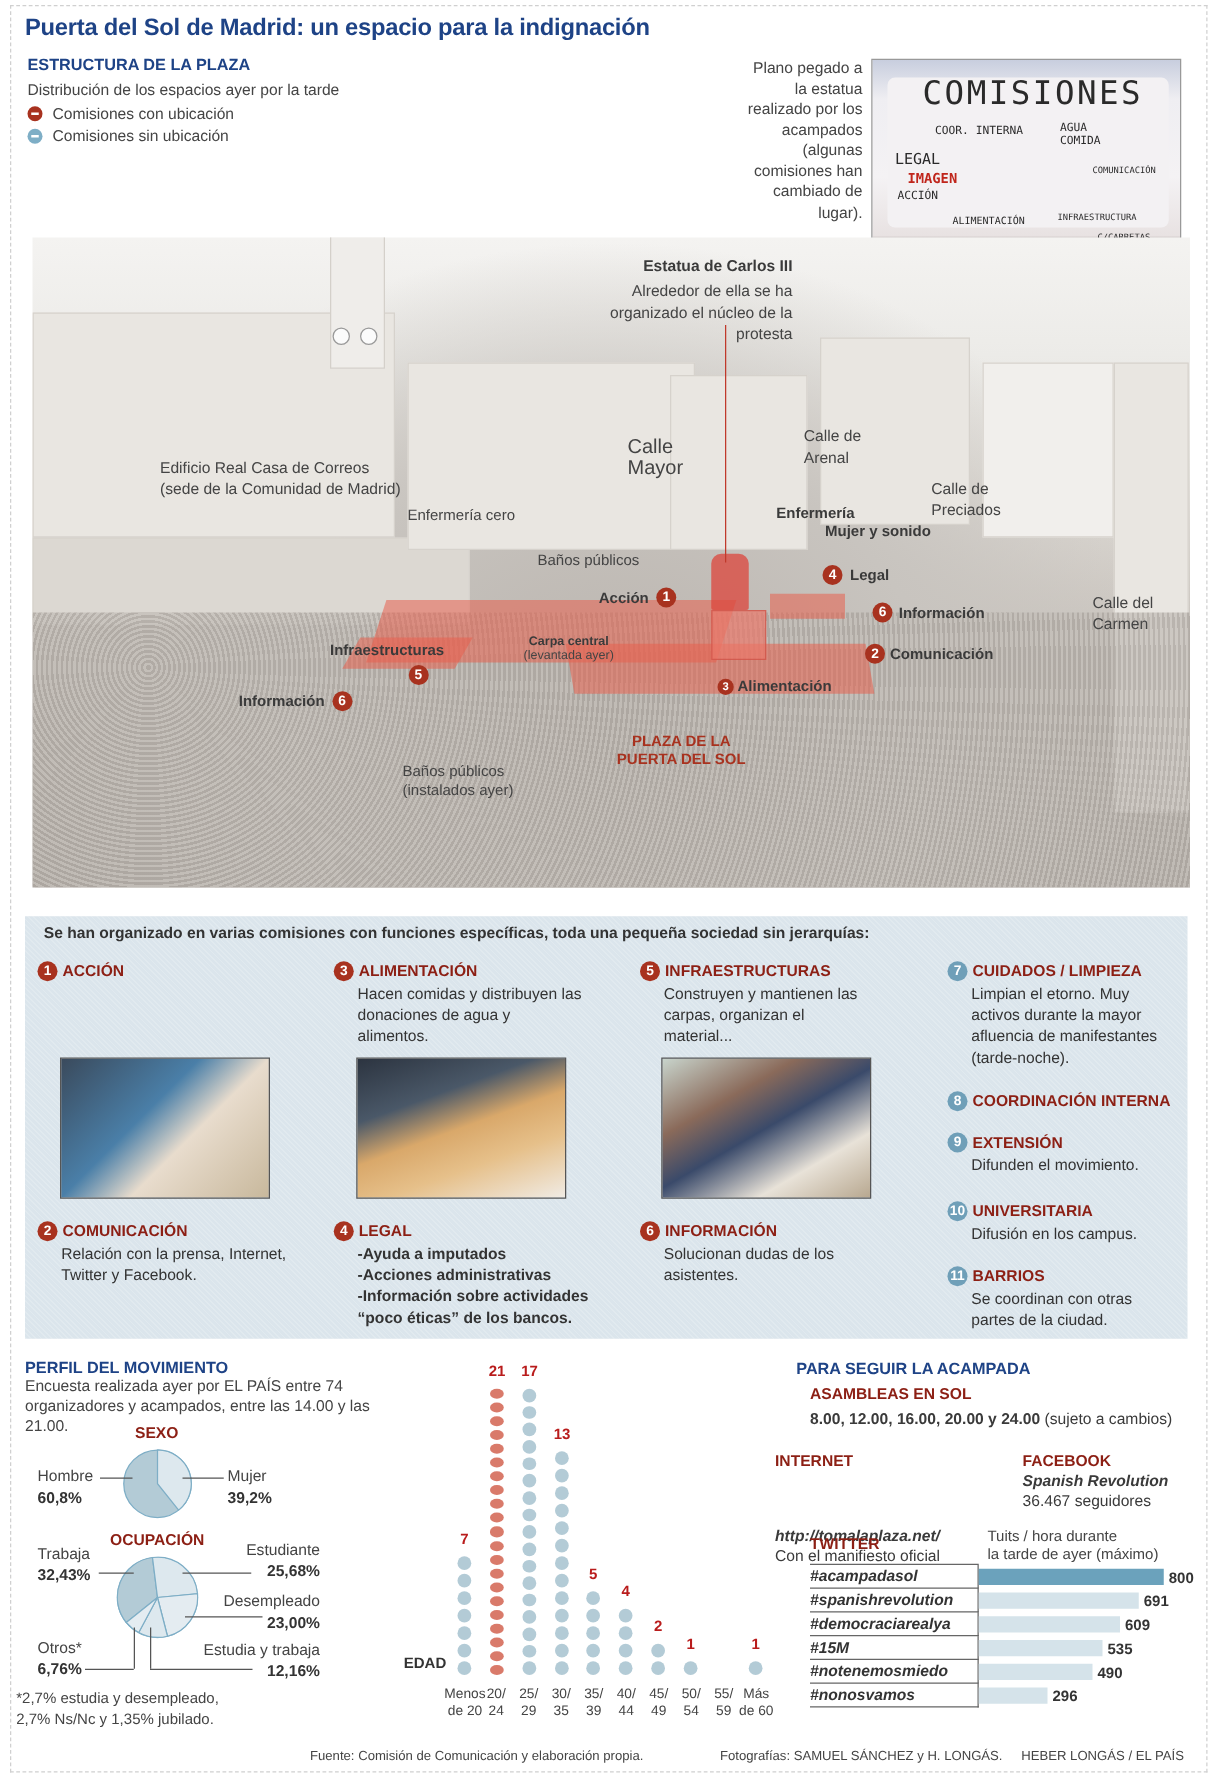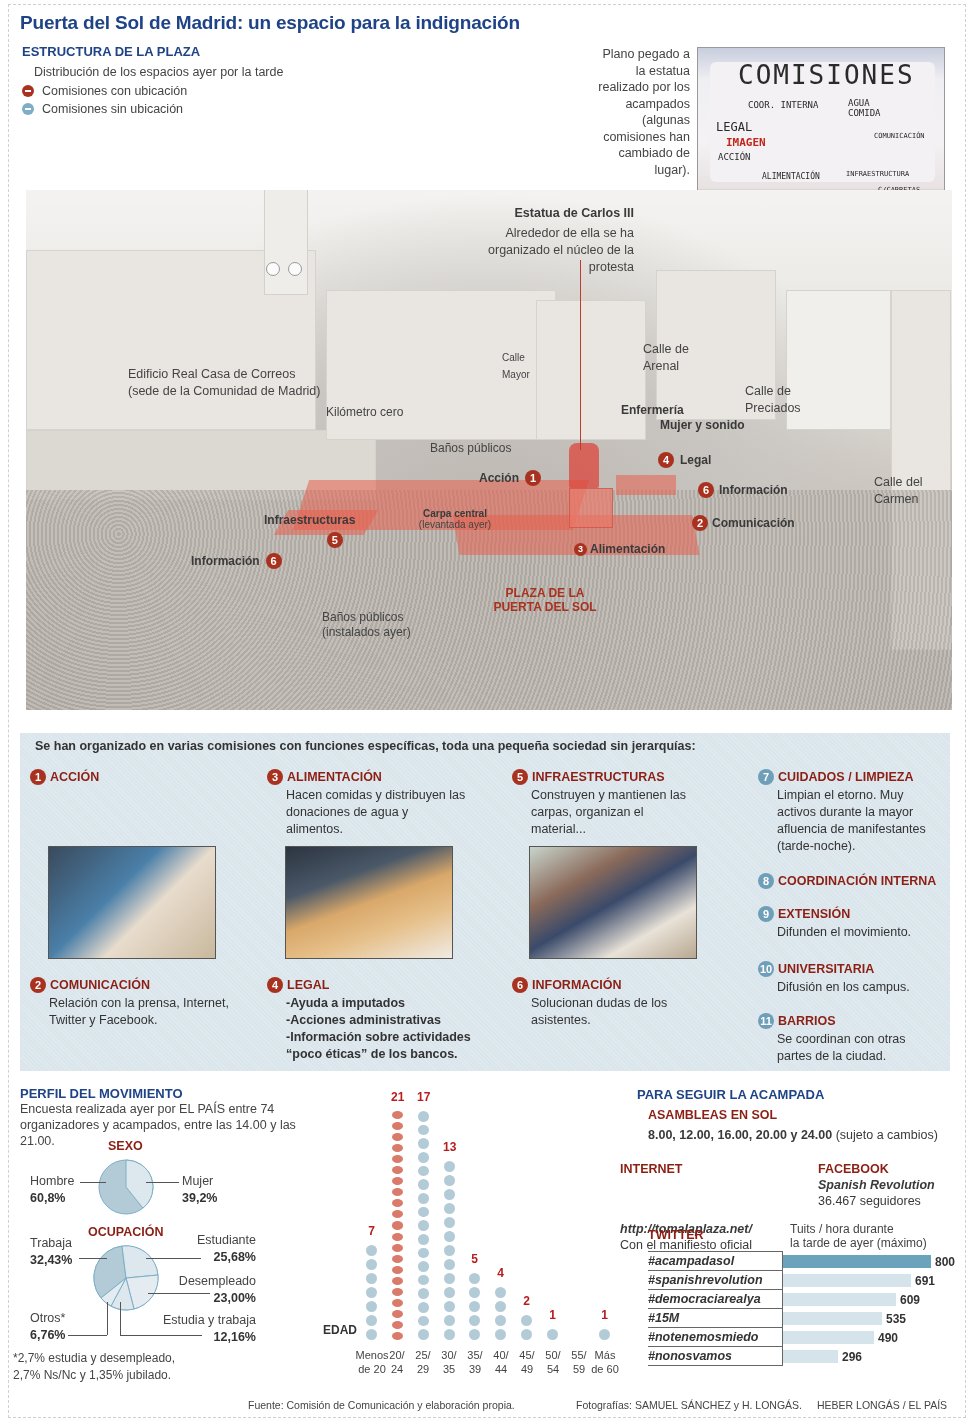--- a/index.html
+++ b/index.html
@@ -83,21 +83,21 @@
 </style>
 </head>
 <body>
 
 <div class="frame"></div>
 
 <h1 class="title">Puerta del Sol de Madrid: un espacio para la indignación</h1>
 
 <div style="position:absolute;left:22px;top:44px;">
   <div class="sect-head">ESTRUCTURA DE LA PLAZA</div>
-  <div class="sub" style="margin-top:6px;margin-left:12px;">Distribución de los espacios ayer por la tarde</div>
+  <div class="sub" style="margin-top:6px;">Distribución de los espacios ayer por la tarde</div>
   <div class="legend-row" style="margin-top:5px;">
     <span class="dot red"></span>
     <span>Comisiones con ubicación</span>
   </div>
   <div class="legend-row" style="margin-top:4px;">
     <span class="dot blue"></span>
     <span>Comisiones sin ubicación</span>
   </div>
 </div>
 
@@ -133,22 +133,22 @@
   <div class="tent" style="left:255px;top:320px;width:90px;height:25px;transform:skewX(-30deg);"></div>
   <div class="tent" style="left:590px;top:285px;width:60px;height:20px;"></div>
   <div class="statue"></div>
   <div class="pedestal"></div>
   <div class="leader" style="left:554px;top:70px;height:190px;"></div>
 </div>
 
 <div class="lbl b r" style="left:440px;top:206px;width:194px;font-size:12.5px;">Estatua de Carlos III</div>
 <div class="lbl r" style="left:460px;top:225px;width:174px;font-size:12.5px;line-height:17px;">Alrededor de ella se ha organizado el núcleo de la protesta</div>
 <div class="lbl" style="left:128px;top:366px;width:200px;font-size:12.5px;line-height:17px;">Edificio Real Casa de Correos (sede de la Comunidad de Madrid)</div>
-<div class="lbl" style="left:326px;top:405px;">Kilómetro cero</div>
-<div class="lbl" style="left:502px;top:349px;width:40px;font-size:10px;line-height:17px;">Calle Mayor</div>
+<div class="lbl" style="left:326px;top:405px;">Enfermería cero</div>
+<div class="lbl" style="left:502px;top:349px;width:40px;font-size:16px;line-height:17px;">Calle Mayor</div>
 <div class="lbl" style="left:643px;top:341px;width:60px;font-size:12.5px;line-height:17px;">Calle de Arenal</div>
 <div class="lbl" style="left:745px;top:383px;width:70px;font-size:12.5px;line-height:17px;">Calle de Preciados</div>
 <div class="lbl" style="left:874px;top:474px;width:60px;font-size:12.5px;line-height:17px;">Calle del Carmen</div>
 <div class="lbl b" style="left:621px;top:403px;">Enfermería</div>
 <div class="lbl b" style="left:660px;top:418px;">Mujer y sonido</div>
 <div class="lbl" style="left:430px;top:441px;">Baños públicos</div>
 <div class="lbl" style="left:322px;top:610px;">Baños públicos</div>
 <div class="lbl" style="left:322px;top:625px;">(instalados ayer)</div>
 <div class="lbl b" style="left:400px;top:506px;width:110px;text-align:center;font-size:10px;">Carpa central</div>
 <div class="lbl" style="left:400px;top:517px;width:110px;text-align:center;font-size:10px;">(levantada ayer)</div>

